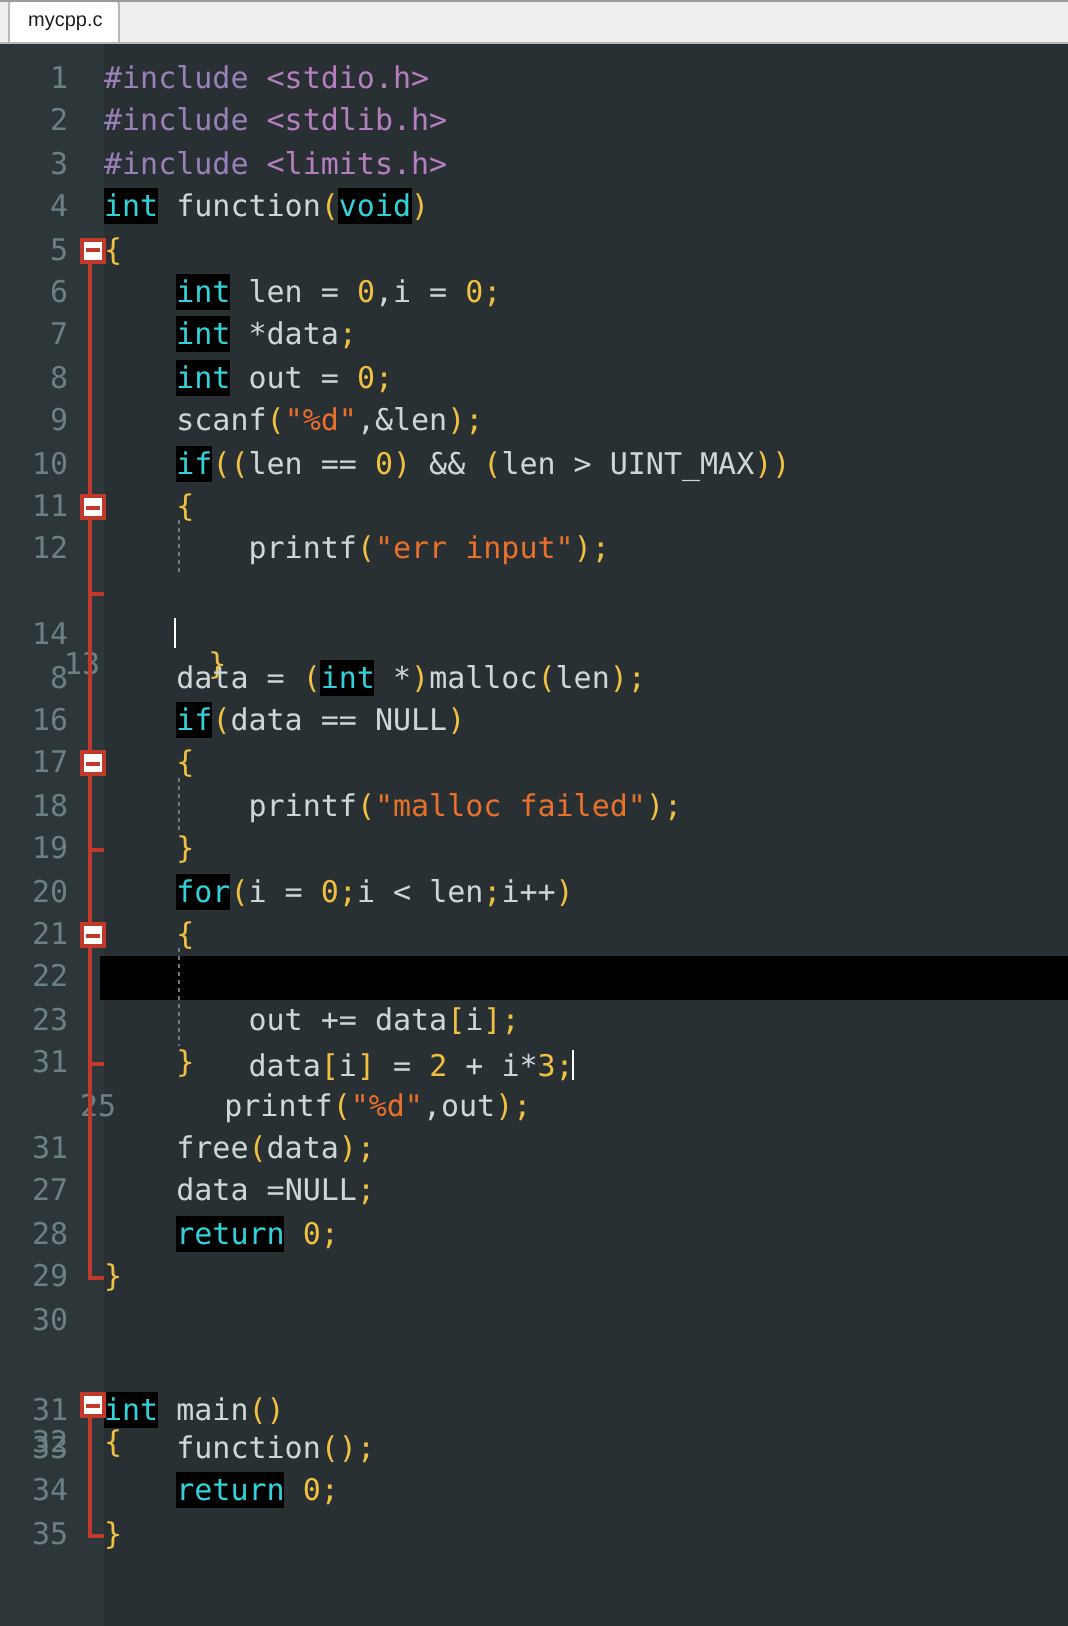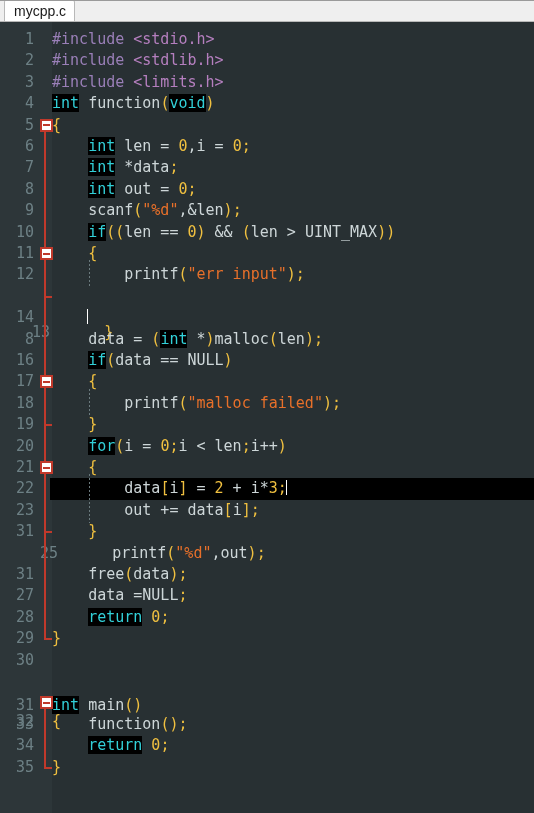--- a/index.html
+++ b/index.html
@@ -13,21 +13,21 @@
     height:22px;background:#efefef;border-bottom:1px solid #b8b8b8;
     display:flex;align-items:flex-end;position:relative;box-sizing:border-box;
   }
   #tabbar::before{content:"";position:absolute;left:0;top:0;right:0;height:1px;background:#9a9a9a;}
   .tab{
     height:20px;line-height:20px;background:#ffffff;
     border:1px solid #b8b8b8;border-bottom:none;
     border-radius:2px 2px 0 0;
     padding:0 8px 0 9px;margin-left:4px;
     font-family:"Liberation Sans","DejaVu Sans",sans-serif;
-    font-size:14px;color:#1a1a1a;white-space:nowrap;
+    font-size:10px;color:#1a1a1a;white-space:nowrap;
   }
   
   #editor{
     position:relative;
     height:791px;width:534px;
     background:#283033;
     overflow:hidden;
   }
   #gutter-bg{
     position:absolute;left:0;top:0;width:44px;height:100%;
@@ -42,21 +42,21 @@
     white-space:pre;font-size:15px;
   }
   .ln{
     position:absolute;left:0;top:0;width:34px;text-align:right;
     color:#6d8085;font-size:15px;
   }
   .code{
     position:absolute;left:52px;top:0;right:0;
     color:#cdd6d8;font-size:15px;
   }
-  .row.current .code{z-index:3;}
+  .row.current .code{z-index:3;margin-top:45px;}
   .cur-hl{
     position:absolute;left:50px;top:0;right:0;height:100%;
     background:#000000;
   }
   
   .rail{position:absolute;left:44px;width:2px;background:#c0392b;}
   .railcap{position:absolute;left:44px;width:8px;height:2px;background:#c0392b;}
   .foldbox{
     position:absolute;left:40px;width:13px;height:13px;
     background:#ffffff;border:2px solid #c0392b;box-sizing:border-box;

